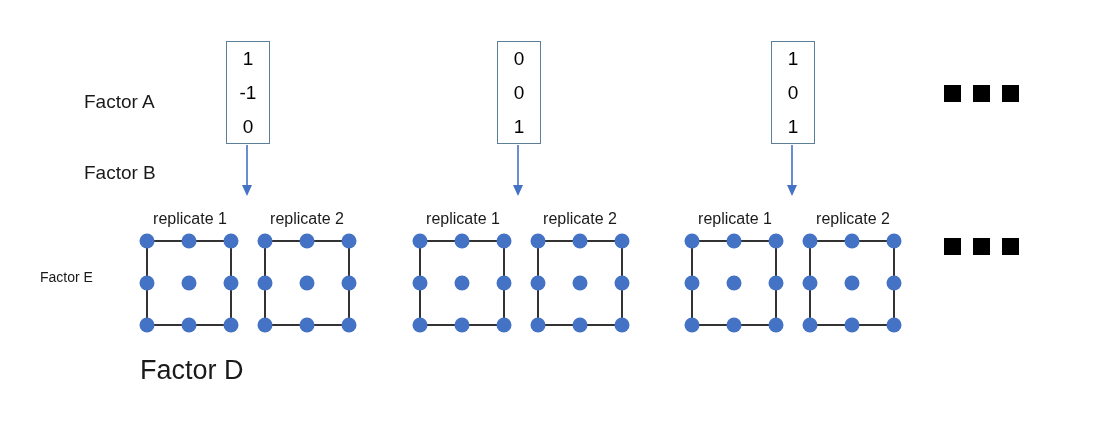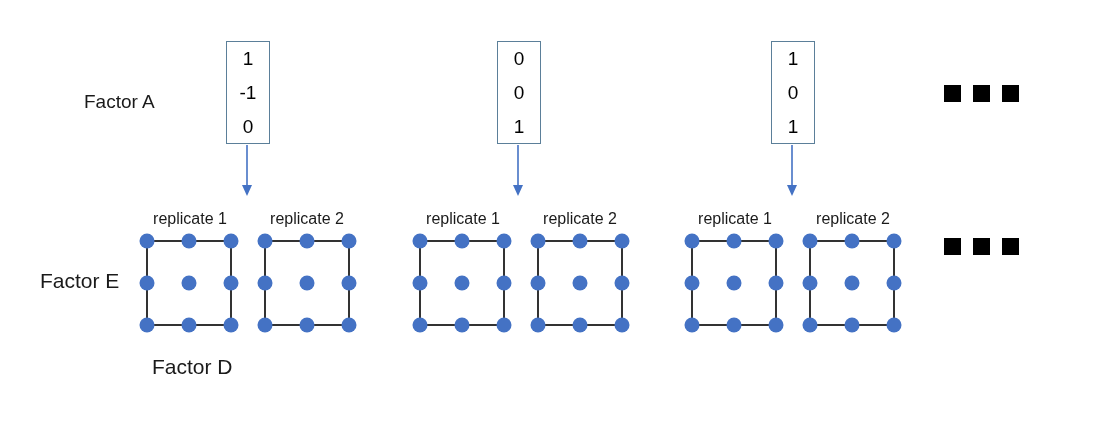--- a/index.html
+++ b/index.html
@@ -56,45 +56,46 @@
     width: 110px;
   }
 
   
   .square-fig { width: 104px; height: 102px; }
 
   
   .axis-label-e {
     left: 40px;
     top: 269px;
-    font-size: 21px;
+    font-size: 14px;
     color: #1a1a1a;
     white-space: nowrap;
   }
   .axis-label-d {
-    left: 152px;
+    left: 140px;
     top: 355px;
-    font-size: 21px;
+    font-size: 27px;
     color: #1a1a1a;
     white-space: nowrap;
   }
 
   
   .ellipsis-group { display: flex; gap: 12px; }
   .ellipsis-sq {
     width: 17px;
     height: 17px;
     background: #000000;
   }
 </style>
 </head>
 <body>
 
 <div class="abs factor-label-stack">
   <div>Factor A</div>
+  <div>Factor B</div>
 </div>
 
 <div class="abs setting-box" style="left:226px; top:41px;">
   <span>1</span>
   <span>-1</span>
   <span>0</span>
 </div>
 <div class="abs" style="left:240px; top:145px;">
   <svg class="arrow" viewBox="0 0 14 52" xmlns="http://www.w3.org/2000/svg">
     <line x1="7" y1="0" x2="7" y2="42" stroke="#4472C4" stroke-width="1.6"></line>

